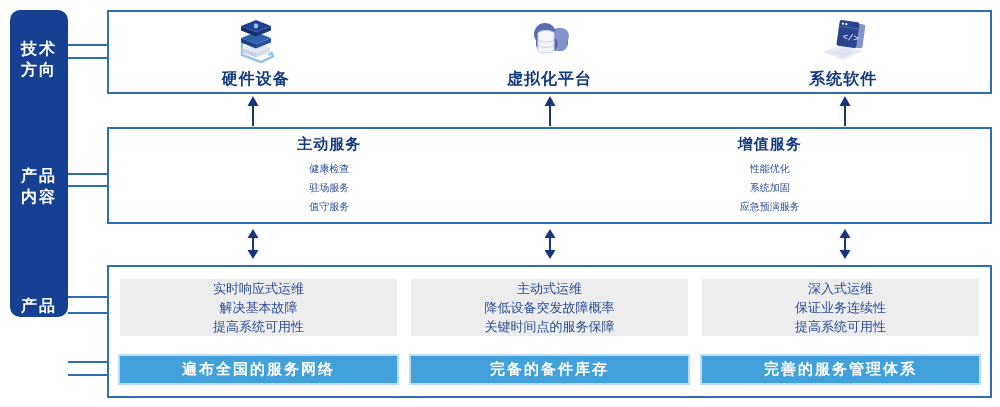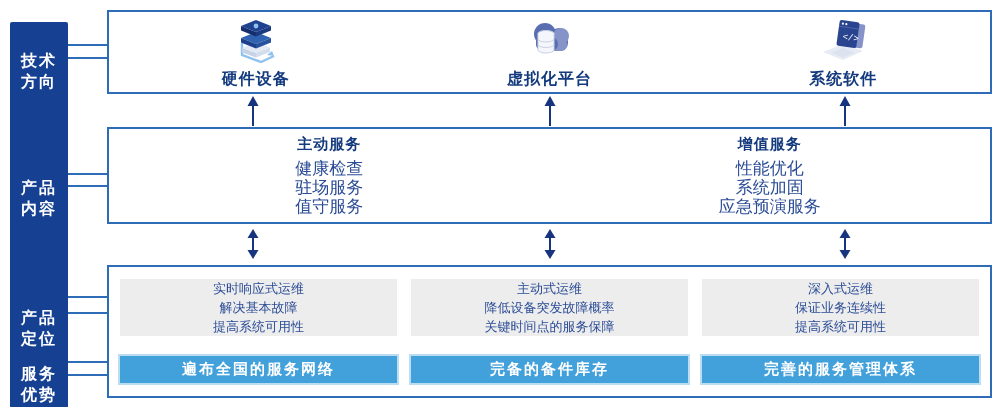--- a/index.html
+++ b/index.html
@@ -6,43 +6,43 @@
     --sidebar-bg:#164193; --box-border:#2E6DB5; --heading-text:#143A7E;
     --body-text:#2B4C96; --arrow:#17357E; --panel-bg:#EDEDED;
     --bar-bg:#42A0DA; --bar-halo:#BCDCF2; --bar-text:#FFFFFF;
     --connector:#2E6DB5; --sidebar-text:#FFFFFF;
   }
   *{margin:0;padding:0;box-sizing:border-box}
   body{background:#fff;font-family:"Liberation Sans","DejaVu Sans",sans-serif}
   .canvas{position:relative;width:1000px;height:407px;background:#fff;overflow:hidden}
 
   
-  .sidebar{position:absolute;left:10px;top:22px;width:58px;height:386px;
-    background:var(--sidebar-bg);border-radius:2px}
+  .sidebar{position:absolute;left:10px;top:10px;width:58px;height:307px;
+    background:var(--sidebar-bg);border-radius:10px}
   .side-label{position:absolute;left:0;width:100%;text-align:center;
     color:var(--sidebar-text);font-size:16px;font-weight:bold;line-height:21px;letter-spacing:2px}
   .side-label span{display:block}
 
   
   .connector{position:absolute;left:68px;width:39px;height:2px;background:var(--connector)}
 
   
   .box{position:absolute;left:107px;width:885px;background:#fff;
     border:2px solid var(--box-border);display:flex}
   .box > .col{flex:1 1 0;display:flex;flex-direction:column;align-items:center;justify-content:center}
 
   
   .top-box{top:10px;height:84px}
   .tech-icon{height:48px;display:flex;align-items:flex-end;justify-content:center}
   .tech-label{margin-top:6px;font-size:16px;font-weight:bold;color:var(--heading-text);letter-spacing:1px}
 
   
   .mid-box{top:127px;height:97px}
   .mid-title{font-size:15px;font-weight:bold;color:var(--heading-text);letter-spacing:1px;margin-bottom:5px}
-  .mid-item{font-size:17px;color:var(--body-text);line-height:19px;text-align:right}
+  .mid-item{font-size:10px;color:var(--body-text);line-height:19px;text-align:right}
 
   
   .bottom-box{top:265px;height:133px;padding:12px 11px 13px;gap:14px}
   .bottom-box > .col{justify-content:flex-start}
   .panel{width:100%;height:68px;background:var(--panel-bg);display:flex;flex-direction:column;
     align-items:center;justify-content:center}
   .panel div{font-size:13px;color:var(--body-text);line-height:19px;text-align:center}
   .bar{width:100%;height:32px;margin-top:20px;background:var(--bar-bg);outline:2px solid var(--bar-halo);
     display:flex;align-items:center;justify-content:center;
     color:var(--bar-text);font-size:15px;font-weight:bold;letter-spacing:2px}

